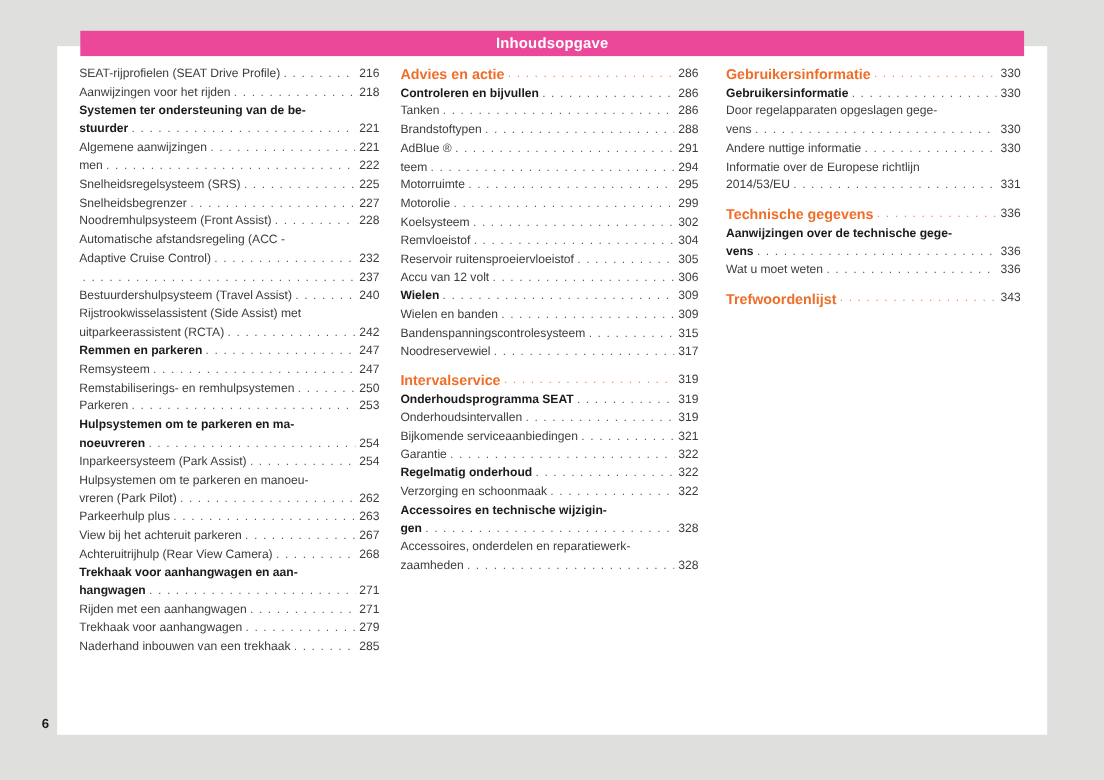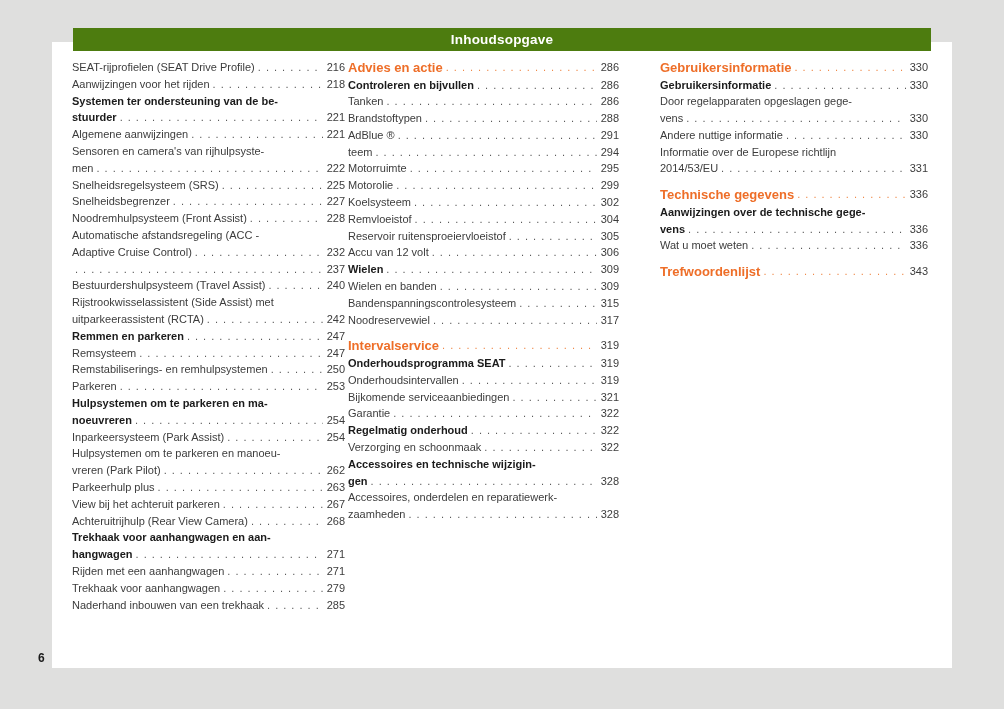--- a/index.html
+++ b/index.html
@@ -13,32 +13,32 @@
   .sheet {
     position:absolute;
     left:52px; top:42px;
     width:900px; height:626px;
     background:#ffffff;
   }
   .title-bar {
     position:absolute;
     left:73px; top:28px;
     width:858px; height:23px;
-    background:#4d7c0f;
+    background:#ec4899;
     color:#ffffff;
     display:flex; align-items:center; justify-content:center;
     font-size:13.5px; font-weight:bold;
     letter-spacing:0.2px;
   }
   .toc-col {
     position:absolute;
     top:59px;
   }
   .toc-col.c1 { left:72px;  width:273px; }
-  .toc-col.c2 { left:348px; width:271px; }
+  .toc-col.c2 { left:364px; width:271px; }
   .toc-col.c3 { left:660px; width:268px; }
 
   .entry { font-size:11px; line-height:16.8px; color:#3c3c3c; }
   .entry.b { font-weight:bold; color:#1b1b1b; }
   .entry.h {
     font-weight:bold; color:#ee6e28;
     font-size:13px; line-height:17.5px;
   }
   .entry.h:not(:first-child) { margin-top:9px; }
 
@@ -102,21 +102,20 @@
       </div>
     </div>
     <div class="entry n">
       <div class="tline last">
         <span class="lab">Algemene aanwijzingen</span>
         <span class="leader">. . . . . . . . . . . . . . . . . . . . . . . . . . . . . . . . . . . . . . . . . . . . . . . . . . . . . . . . . . . . . . . . . . . . . . . . . . . . . . . . </span>
         <span class="pagenum">221</span>
       </div>
     </div>
     <div class="entry n">
-      <div class="tline">Sensoren en camera's van rijhulpsyste-</div>
       <div class="tline last">
         <span class="lab">men</span>
         <span class="leader">. . . . . . . . . . . . . . . . . . . . . . . . . . . . . . . . . . . . . . . . . . . . . . . . . . . . . . . . . . . . . . . . . . . . . . . . . . . . . . . . </span>
         <span class="pagenum">222</span>
       </div>
     </div>
     <div class="entry n">
       <div class="tline last">
         <span class="lab">Snelheidsregelsysteem (SRS)</span>
         <span class="leader">. . . . . . . . . . . . . . . . . . . . . . . . . . . . . . . . . . . . . . . . . . . . . . . . . . . . . . . . . . . . . . . . . . . . . . . . . . . . . . . . </span>

